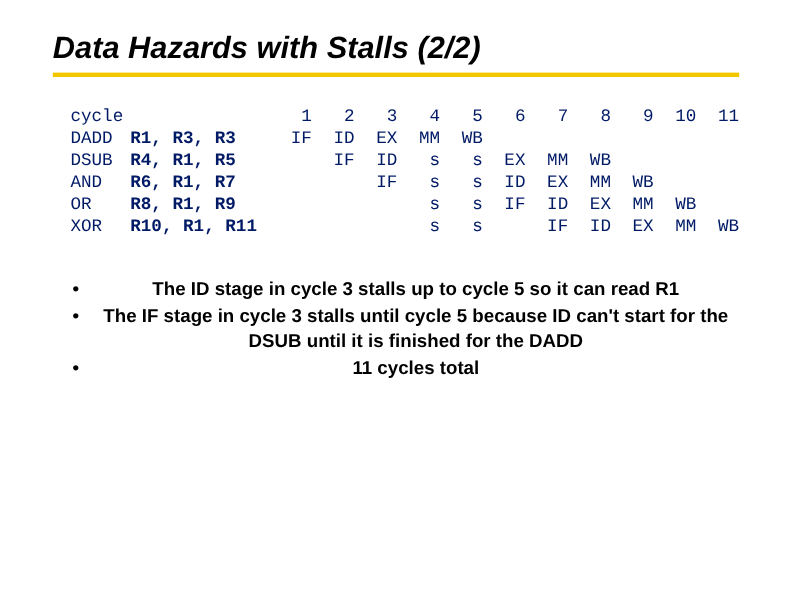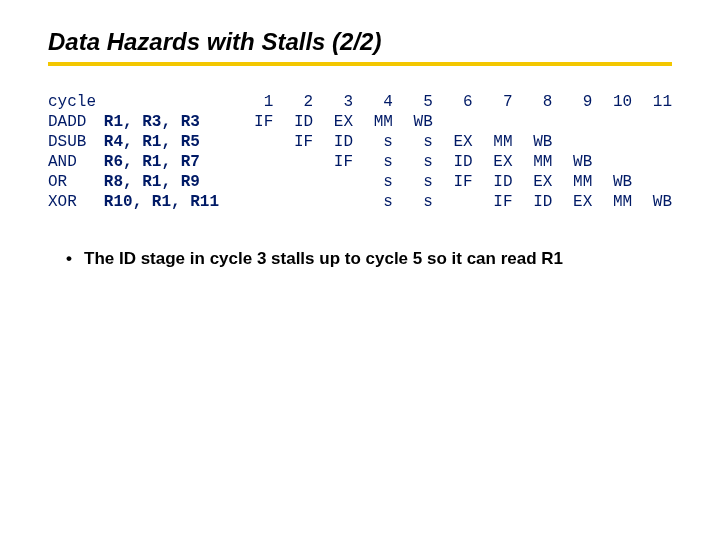--- a/index.html
+++ b/index.html
@@ -12,21 +12,21 @@
     color: #000000;
   }
   .slide {
     box-sizing: border-box;
     width: 720px;
     height: 540px;
     padding: 28px 48px 20px 48px;
     position: relative;
   }
   .title {
-    font-size: 24px;
+    font-size: 28px;
     font-weight: bold;
     font-style: italic;
     margin: 0 0 6px 0;
   }
   .underline {
     height: 4px;
     background: #f3c700;
     width: 100%;
     margin-bottom: 26px;
   }
@@ -37,20 +37,21 @@
     color: #001a66;
     white-space: pre;
     margin-bottom: 36px;
   }
   .pipe-row {
     display: flex;
   }
   .col-op {
     display: inline-block;
     width: 56px;
+    margin-left: 16px;
   }
   .col-args {
     display: inline-block;
     width: 130px;
     font-weight: bold;
   }
   .col-stage {
     display: inline-block;
     width: 40px;
     text-align: right;
@@ -60,35 +61,38 @@
     padding: 0;
     margin: 0 0 0 18px;
     font-size: 17px;
     font-weight: bold;
     line-height: 1.25;
   }
   ul.bullets li {
     position: relative;
     padding-left: 18px;
     margin-bottom: 4px;
+    text-align: center;
   }
   ul.bullets li::before {
     content: "•";
     position: absolute;
     left: 0;
     top: 0;
   }
 </style>
 </head>
 <body>
 
 <div class="slide">
 
   <h1 class="title">Data Hazards with Stalls (2/2)</h1>
   <div class="underline"></div>
 
   <div class="pipe" id="pipe"><div class="pipe-row"><span class="col-op">cycle</span><span class="col-args"></span><span class="col-stage">1</span><span class="col-stage">2</span><span class="col-stage">3</span><span class="col-stage">4</span><span class="col-stage">5</span><span class="col-stage">6</span><span class="col-stage">7</span><span class="col-stage">8</span><span class="col-stage">9</span><span class="col-stage">10</span><span class="col-stage">11</span></div><div class="pipe-row"><span class="col-op">DADD</span><span class="col-args">R1, R3, R3</span><span class="col-stage">IF</span><span class="col-stage">ID</span><span class="col-stage">EX</span><span class="col-stage">MM</span><span class="col-stage">WB</span><span class="col-stage"></span><span class="col-stage"></span><span class="col-stage"></span><span class="col-stage"></span><span class="col-stage"></span><span class="col-stage"></span></div><div class="pipe-row"><span class="col-op">DSUB</span><span class="col-args">R4, R1, R5</span><span class="col-stage"></span><span class="col-stage">IF</span><span class="col-stage">ID</span><span class="col-stage">s</span><span class="col-stage">s</span><span class="col-stage">EX</span><span class="col-stage">MM</span><span class="col-stage">WB</span><span class="col-stage"></span><span class="col-stage"></span><span class="col-stage"></span></div><div class="pipe-row"><span class="col-op">AND</span><span class="col-args">R6, R1, R7</span><span class="col-stage"></span><span class="col-stage"></span><span class="col-stage">IF</span><span class="col-stage">s</span><span class="col-stage">s</span><span class="col-stage">ID</span><span class="col-stage">EX</span><span class="col-stage">MM</span><span class="col-stage">WB</span><span class="col-stage"></span><span class="col-stage"></span></div><div class="pipe-row"><span class="col-op">OR</span><span class="col-args">R8, R1, R9</span><span class="col-stage"></span><span class="col-stage"></span><span class="col-stage"></span><span class="col-stage">s</span><span class="col-stage">s</span><span class="col-stage">IF</span><span class="col-stage">ID</span><span class="col-stage">EX</span><span class="col-stage">MM</span><span class="col-stage">WB</span><span class="col-stage"></span></div><div class="pipe-row"><span class="col-op">XOR</span><span class="col-args">R10, R1, R11</span><span class="col-stage"></span><span class="col-stage"></span><span class="col-stage"></span><span class="col-stage">s</span><span class="col-stage">s</span><span class="col-stage"></span><span class="col-stage">IF</span><span class="col-stage">ID</span><span class="col-stage">EX</span><span class="col-stage">MM</span><span class="col-stage">WB</span></div></div>
 
   <ul class="bullets" id="bullets">
       <li>The ID stage in cycle 3 stalls up to cycle 5 so it can read R1</li>
+      <li>The IF stage in cycle 3 stalls until cycle 5 because ID can't start for the DSUB until it is finished for the DADD</li>
+      <li>11 cycles total</li>
     </ul>
 
 </div>
 
 </body></html>

